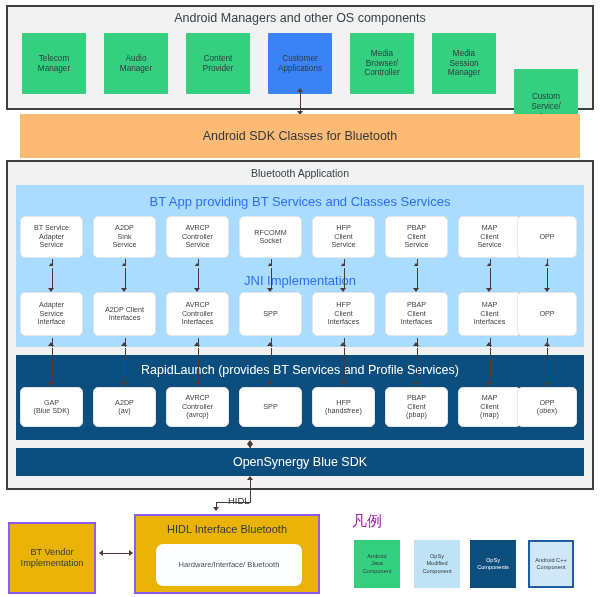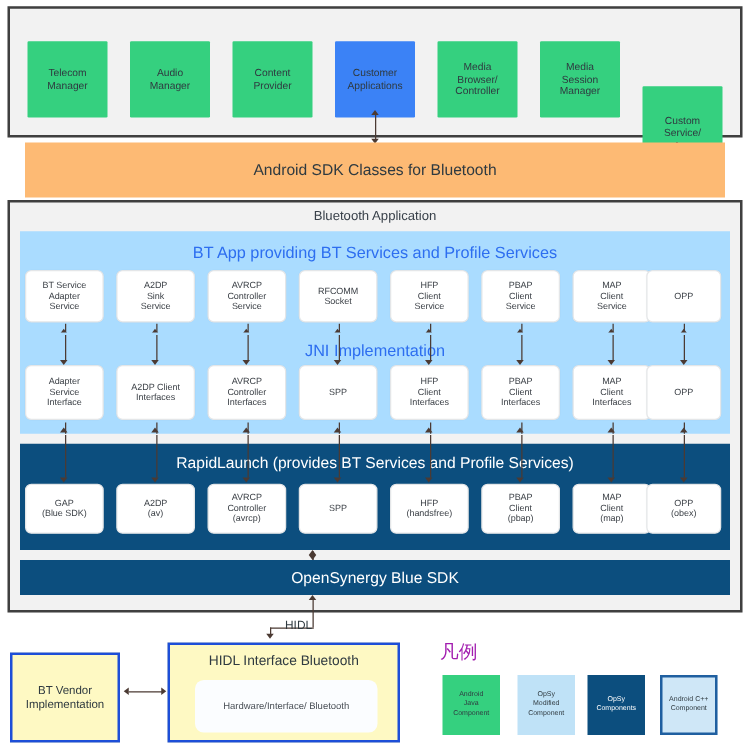--- a/index.html
+++ b/index.html
@@ -63,21 +63,21 @@
   .band-label.white-txt{color:#ffffff;font-size:12.5px;}
 
   .white-card{
     background:#ffffff;border:1px solid #e4e6e8;border-radius:5px;
     font-size:7.2px;color:#3a3f45;
     box-shadow:0 0 0 0.5px rgba(0,0,0,0.02);
   }
 
   
   .hidl-box{
-    background:#fef9c3;border:2px solid #1d4ed8;
+    background:#eab308;border:2px solid #8b5cf6;
   }
   .vendor-box{
     left:8px;top:522px;width:88px;height:72px;
     font-size:9.2px;color:#2f3a40;
   }
   .hidl-iface{
     left:134px;top:514px;width:186px;height:80px;
     font-size:11px;color:#2f3a40;
   }
   .hidl-iface-title{
@@ -128,20 +128,21 @@
   .hidl-label{
     position:absolute;left:228px;top:495px;font-size:9.5px;color:#2f3a40;
   }
 </style>
 </head>
 <body>
 
 <div class="stage">
 
   <div class="abs os-panel"></div>
+  <div class="abs os-title ctr">Android Managers and other OS components</div>
 
   <div id="os-boxes">
       <div class="abs ctr green-box" style="left: 22px; top: 33px; width: 64px; height: 61px;">Telecom<br>Manager</div>
       <div class="abs ctr green-box" style="left: 104px; top: 33px; width: 64px; height: 61px;">Audio<br>Manager</div>
       <div class="abs ctr green-box" style="left: 186px; top: 33px; width: 64px; height: 61px;">Content<br>Provider</div>
       <div class="abs ctr blue-box" style="left: 268px; top: 33px; width: 64px; height: 61px;">Customer<br>Applications</div>
       <div class="abs ctr green-box" style="left: 350px; top: 33px; width: 64px; height: 61px;">Media<br>Browser/<br>Controller</div>
       <div class="abs ctr green-box" style="left: 432px; top: 33px; width: 64px; height: 61px;">Media<br>Session<br>Manager</div>
       <div class="abs ctr green-box" style="left: 514px; top: 33px; width: 64px; height: 76px; margin-top: 36px;">Custom<br>Service/<br>App</div>
     </div>
@@ -149,21 +150,21 @@
   <div class="arrow-up" style="left:296.8px;top:88px;"></div>
   <div class="vline" style="left:300px;top:92px;height:20px;"></div>
   <div class="arrow-down" style="left:296.8px;top:111px;"></div>
 
   <div class="abs sdk-bar ctr">Android SDK Classes for Bluetooth</div>
 
   <div class="abs bt-outer"></div>
   <div class="abs bt-title ctr">Bluetooth Application</div>
 
   <div class="abs band-light" style="left:16px;top:185px;width:568px;height:82px;">
-    <div class="band-label blue-txt" style="top:9px;">BT App providing BT Services and Profile Services</div>
+    <div class="band-label blue-txt" style="top:9px;">BT App providing BT Services and Classes Services</div>
   </div>
   <div id="btapp-boxes">
       <div class="abs ctr white-card" style="left: 20px; top: 216px; width: 63px; height: 42px;">BT Service<br>Adapter<br>Service</div>
       <div class="vline" style="left: 51.5px; top: 259px; height: 9px;"></div>
       <div class="arrow-up" style="left: 48.3px; top: 263.4px;"></div>
       <div class="abs ctr white-card" style="left: 93px; top: 216px; width: 63px; height: 42px;">A2DP<br>Sink<br>Service</div>
       <div class="vline" style="left: 124.5px; top: 259px; height: 9px;"></div>
       <div class="arrow-up" style="left: 121.3px; top: 263.4px;"></div>
       <div class="abs ctr white-card" style="left: 166px; top: 216px; width: 63px; height: 42px;">AVRCP<br>Controller<br>Service</div>
       <div class="vline" style="left: 197.5px; top: 259px; height: 9px;"></div>

